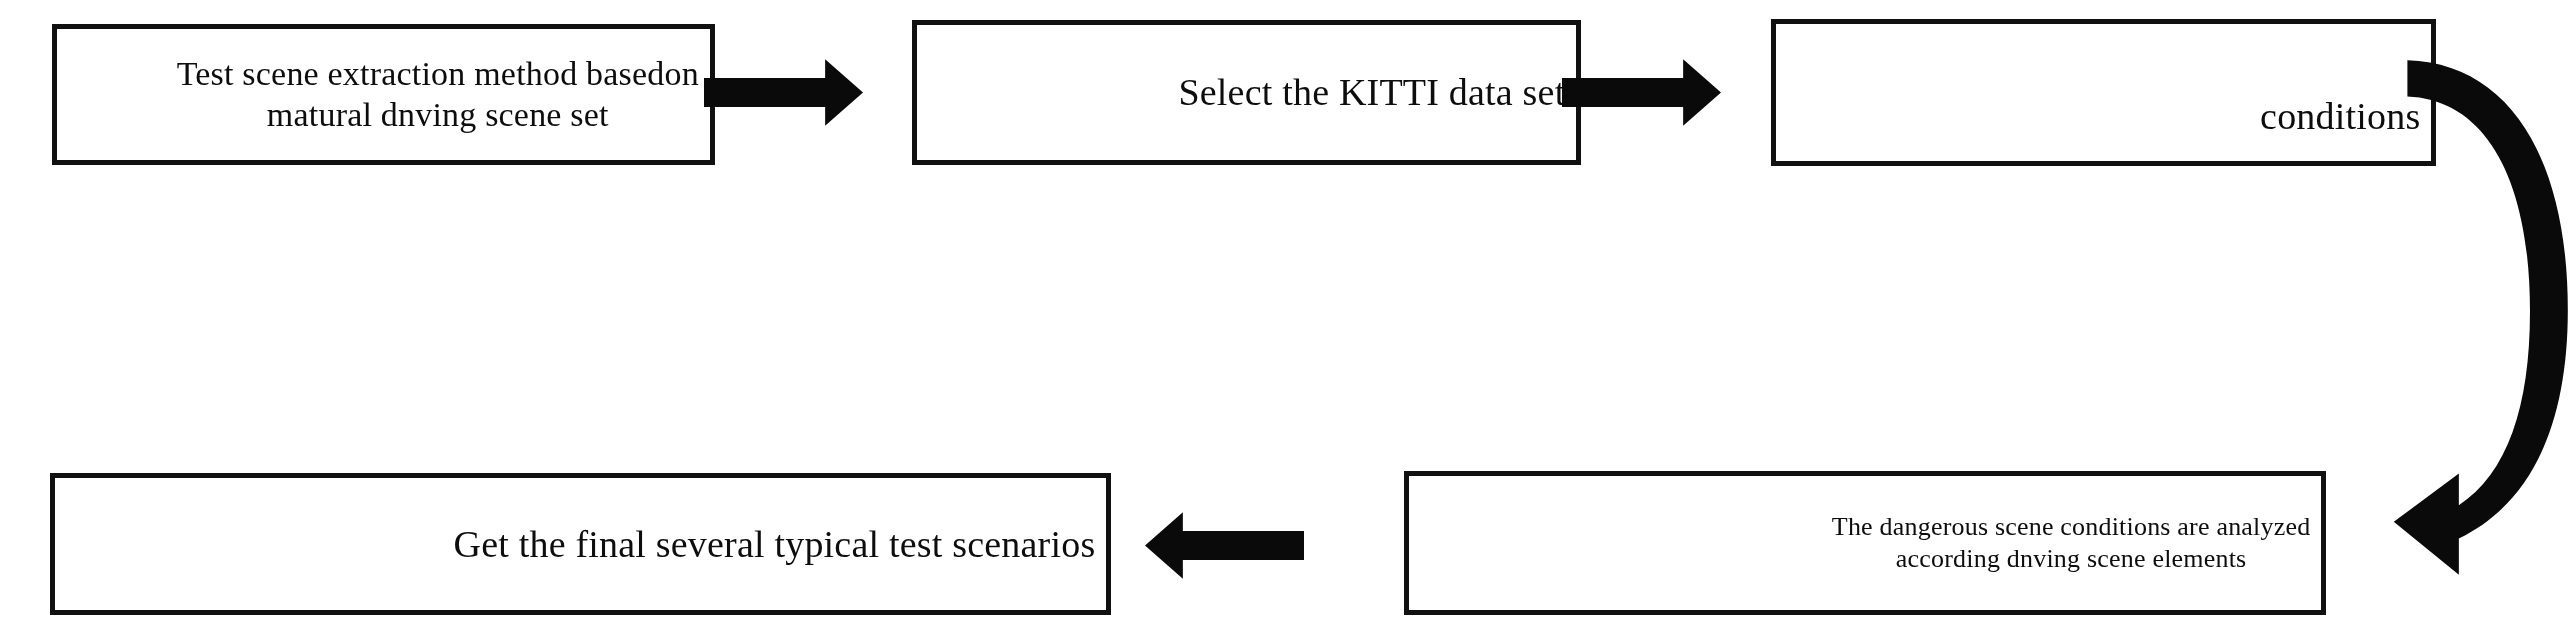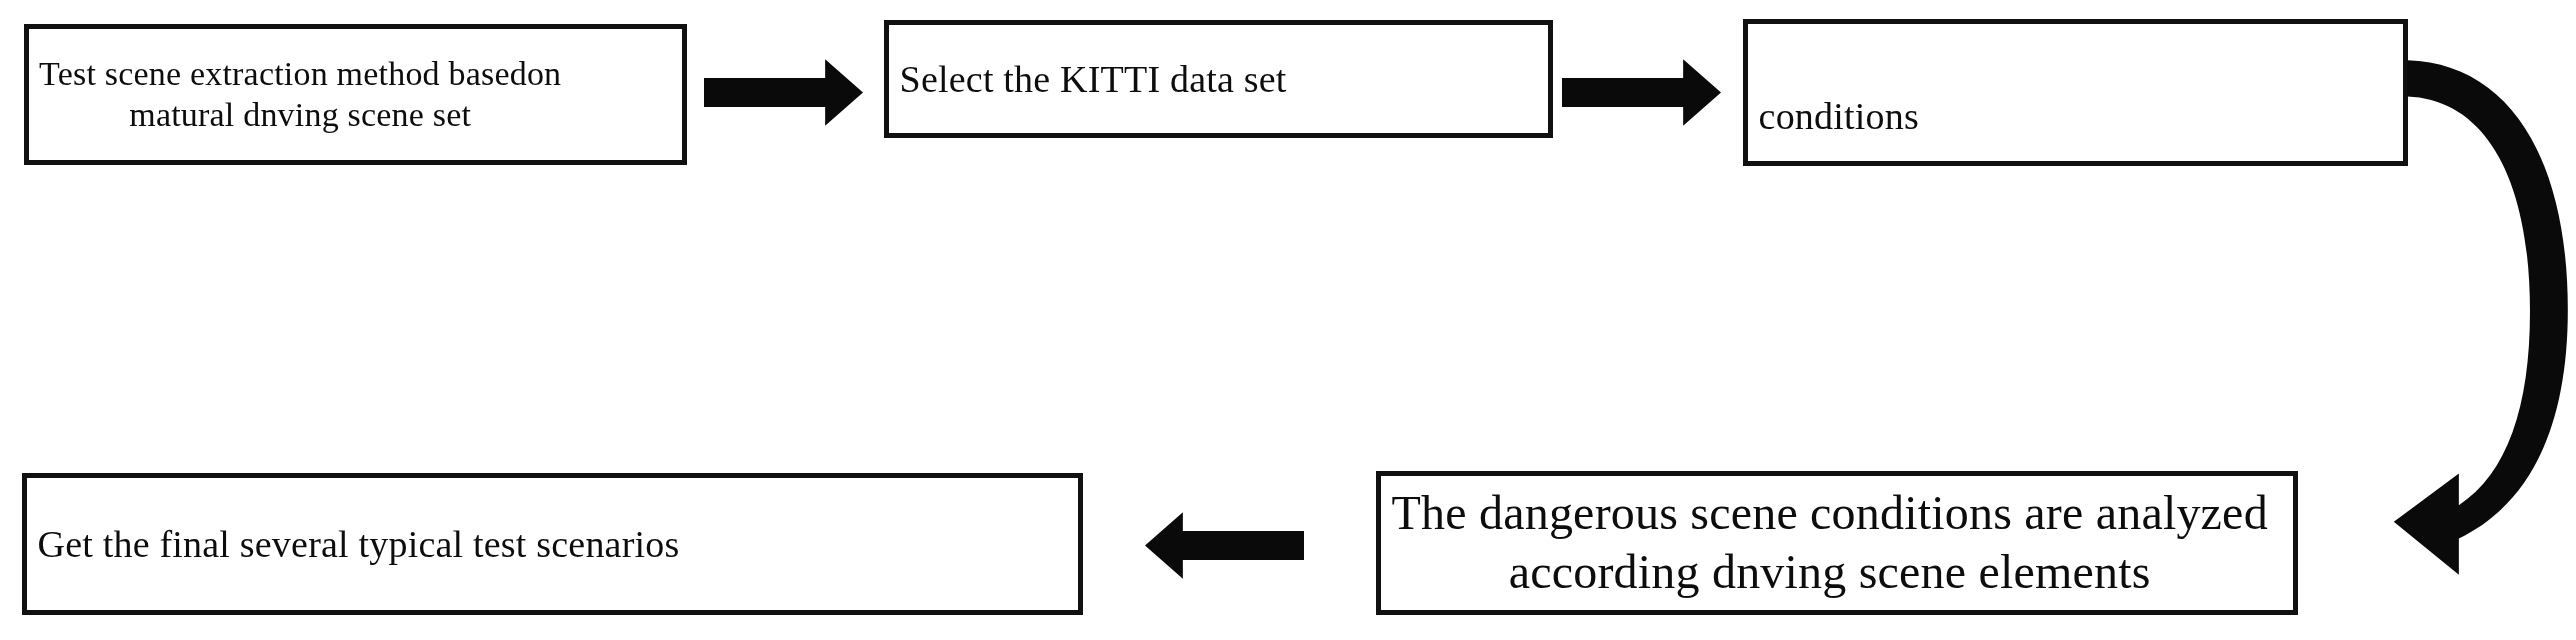--- a/index.html
+++ b/index.html
@@ -19,37 +19,38 @@
     height: 640px;
     background: #ffffff;
   }
   .node {
     position: absolute;
     box-sizing: border-box;
     background: #ffffff;
     border: 5.3px solid #111111;
     display: flex;
     align-items: center;
-    justify-content: flex-start;
+    justify-content: flex-end;
     text-align: center;
     color: #0d0d0d;
     font-family: "Liberation Serif", "DejaVu Serif", serif;
+    margin-left: 28px;
   }
   .node .label {
     display: block;
     line-height: 1.22;
     padding: 0 10.6px;
     letter-spacing: 0.2px;
   }
   
   #node-1 { left: 23.5px;   top: 23.5px;  width: 663px;  height: 141px; font-size: 34px; }
-  #node-2 { left: 884px; top: 19.7px;  width: 669px;  height: 118px; font-size: 38px; }
+  #node-2 { left: 884px; top: 19.7px;  width: 669px;  height: 145px; font-size: 38px; }
   #node-3 { left: 1743px; top: 19px;  width: 665px;  height: 147px; font-size: 38px; }
   
-  #node-4 { left: 1376px; top: 471px; width: 922px; height: 144px; font-size: 48px; }
+  #node-4 { left: 1376px; top: 471px; width: 922px; height: 144px; font-size: 26px; }
   #node-5 { left: 22px;   top: 473px; width: 1061px; height: 142px; font-size: 38px; }
 
   .arrow-svg {
     position: absolute;
     overflow: visible;
     pointer-events: none;
   }
   #arrow-1 { left: 704px;  top: 59px; }
   #arrow-2 { left: 1562px; top: 59px; }
   #arrow-3 { left: 1145px; top: 512px; }

